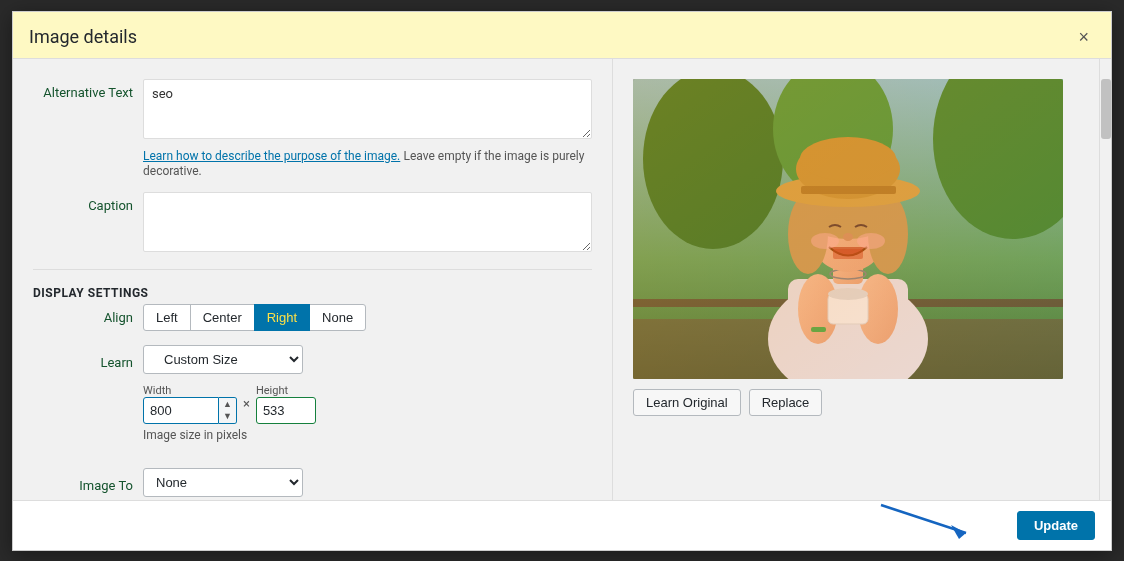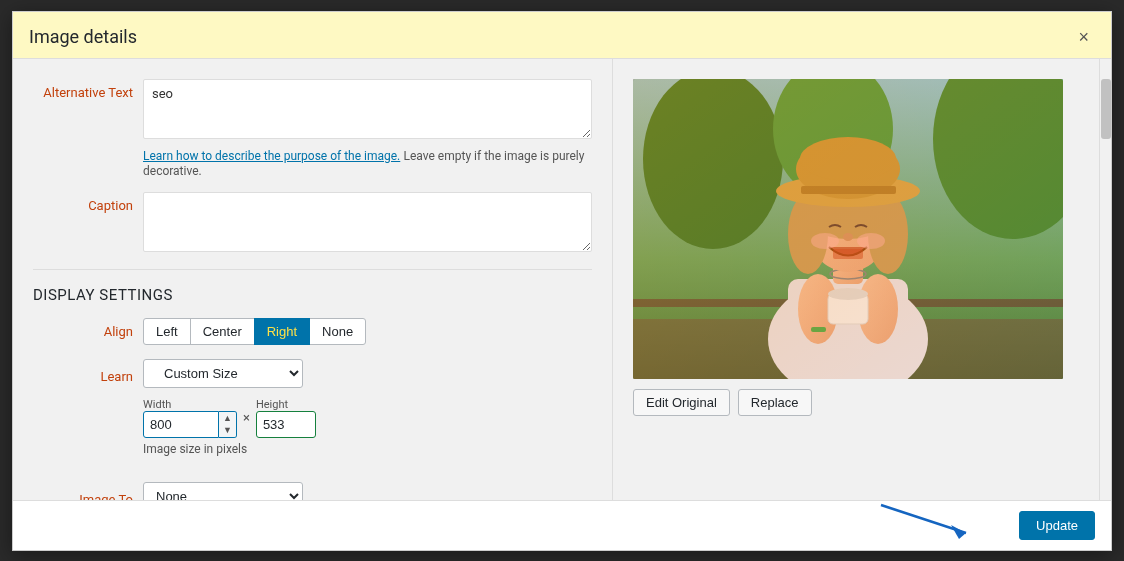--- a/index.html
+++ b/index.html
@@ -68,21 +68,21 @@
     .field-row {
       display: flex;
       align-items: flex-start;
       margin-bottom: 14px;
     }
     .field-label {
       width: 110px;
       text-align: right;
       padding-right: 10px;
       padding-top: 6px;
-      color: #c2410c;
+      color: #14532d;
       font-size: 13px;
     }
     .field-input {
       flex: 1;
     }
     textarea {
       width: 100%;
       border: 1px solid #ddd;
       border-radius: 2px;
       padding: 6px 8px;
@@ -104,26 +104,26 @@
       font-size: 12px;
       color: #555;
       margin-top: 4px;
     }
     .section-divider {
       border: none;
       border-top: 1px solid #ddd;
       margin: 10px 0 16px;
     }
     .section-heading {
-      font-size: 15px;
-      font-weight: 400;
+      font-size: 12px;
+      font-weight: 700;
       text-transform: uppercase;
       color: #23282d;
       letter-spacing: 0.5px;
-      margin-bottom: 14px;
+      margin-bottom: 4px;
     }
     .align-buttons {
       display: flex;
       gap: 0;
     }
     .align-btn {
       border: 1px solid #b4b9be;
       background: #fff;
       padding: 5px 12px;
       font-size: 13px;
@@ -278,21 +278,21 @@
       color: #23282d;
     }
     .btn-update {
       background: #0073aa;
       color: #fff;
       border: 1px solid #0073aa;
       border-radius: 3px;
       padding: 6px 16px;
       font-size: 13px;
       cursor: pointer;
-      font-weight: 400;
+      font-weight: 700;
     }
     .scrollbar-track {
       width: 12px;
       background: #f1f1f1;
       border-left: 1px solid #ddd;
       display: flex;
       flex-direction: column;
     }
     .scrollbar-thumb {
       width: 10px;
@@ -485,21 +485,21 @@
                 <ellipse cx="215" cy="215" rx="20" ry="6" fill="#E0E0E0"></ellipse>
 
                 <rect x="178" y="248" width="15" height="5" rx="2" fill="#4CAF50"></rect>
 
                 <rect width="430" height="300" fill="url(#warmOverlay)"></rect>
               </svg>
             </div>
           </div>
 
           <div class="image-actions">
-            <button class="img-action-btn">Edit Original</button>
+            <button class="img-action-btn">Learn Original</button>
             <button class="img-action-btn">Replace</button>
           </div>
         </div>
 
         <div class="scrollbar-track">
           <div class="scrollbar-thumb"></div>
         </div>
       </div>
     </div>
 

